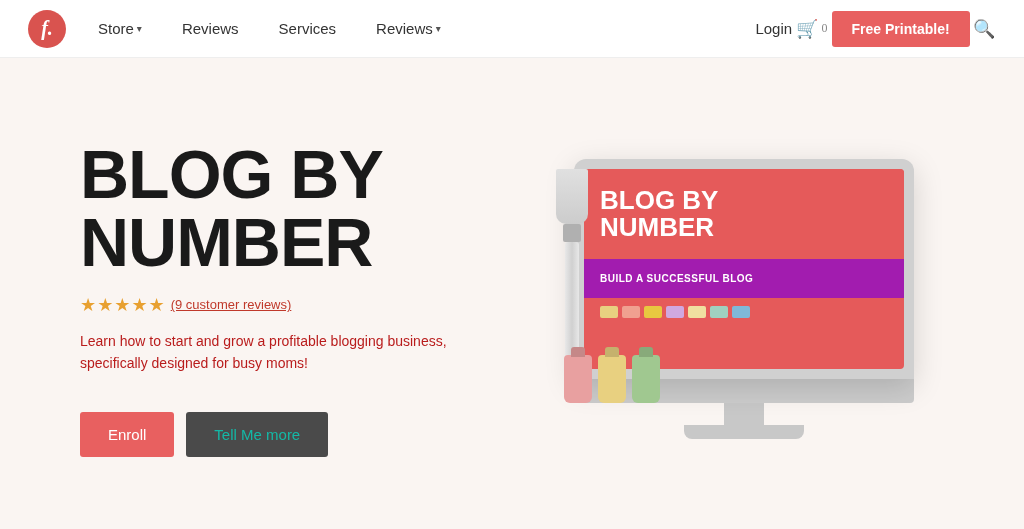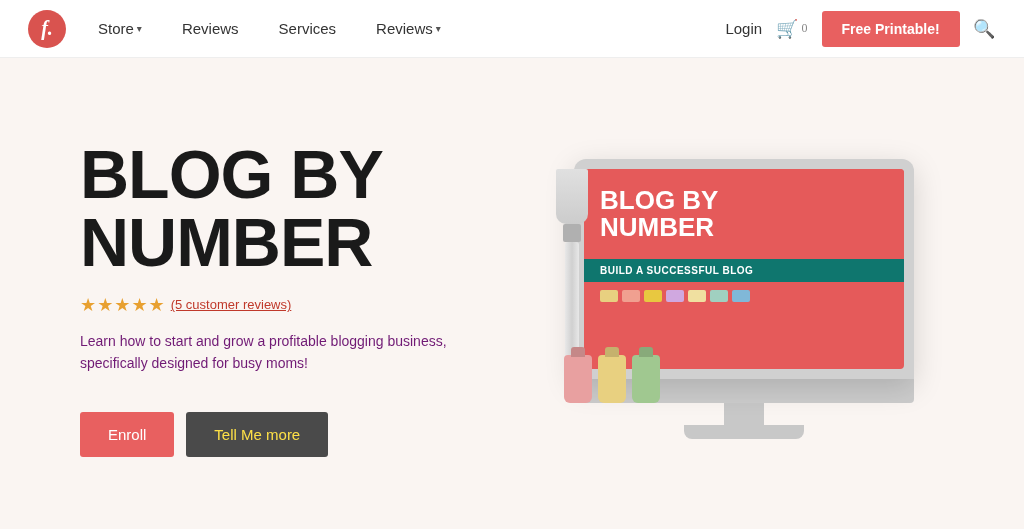--- a/index.html
+++ b/index.html
@@ -63,21 +63,21 @@
     }
 
     .nav-chevron {
       font-size: 10px;
       color: #555;
     }
 
     .header-right {
       display: flex;
       align-items: center;
-      gap: 14px;
+      gap: 4px;
     }
 
     .login-link {
       font-size: 15px;
       color: #333;
       cursor: pointer;
       font-family: 'Arial', sans-serif;
     }
 
     .cart-icon-wrap {
@@ -161,21 +161,21 @@
     .review-link {
       color: #c0392b;
       font-size: 13px;
       text-decoration: underline;
       cursor: pointer;
       font-family: 'Arial', sans-serif;
     }
 
     .hero-desc {
       font-size: 14px;
-      color: #701a75;
+      color: #b91c1c;
       line-height: 1.6;
       margin-bottom: 38px;
       font-family: 'Arial', sans-serif;
       max-width: 400px;
     }
 
     .hero-buttons {
       display: flex;
       gap: 12px;
     }
@@ -187,21 +187,21 @@
       padding: 14px 28px;
       font-size: 15px;
       font-weight: normal;
       cursor: pointer;
       border-radius: 3px;
       font-family: 'Arial', sans-serif;
     }
 
     .btn-tell-more {
       background: #4a4a4a;
-      color: #fde047;
+      color: #14b8a6;
       border: none;
       padding: 14px 28px;
       font-size: 15px;
       cursor: pointer;
       border-radius: 3px;
       font-family: 'Arial', sans-serif;
     }
 
     
     .hero-right {
@@ -246,22 +246,22 @@
     .screen-title {
       font-size: 26px;
       font-weight: 900;
       color: #fff;
       text-transform: uppercase;
       font-family: 'Arial Black', sans-serif;
       line-height: 1.05;
     }
 
     .screen-subtitle-bar {
-      background: #0f766e;
-      padding: 6px 16px;
+      background: #a21caf;
+      padding: 14px 16px;
       margin-top: 8px;
     }
 
     .screen-subtitle {
       font-size: 10px;
       font-weight: bold;
       color: #fff;
       text-transform: uppercase;
       letter-spacing: 0.5px;
       font-family: 'Arial', sans-serif;
@@ -417,21 +417,21 @@
 </header>
 
 <section class="hero">
   <div class="hero-left">
     <h1 class="hero-title">
       <span>BLOG BY</span><br>
       <span>NUMBER</span>
     </h1>
     <div class="hero-stars">
       <span class="stars">★★★★★</span>
-      <a class="review-link">(5 customer reviews)</a>
+      <a class="review-link">(9 customer reviews)</a>
     </div>
     <p class="hero-desc">Learn how to start and grow a profitable blogging business, specifically designed for busy moms!</p>
     <div class="hero-buttons">
       <button class="btn-enroll">Enroll</button>
       <button class="btn-tell-more">Tell Me more</button>
     </div>
   </div>
 
   <div class="hero-right">
     <div class="imac-wrap">

